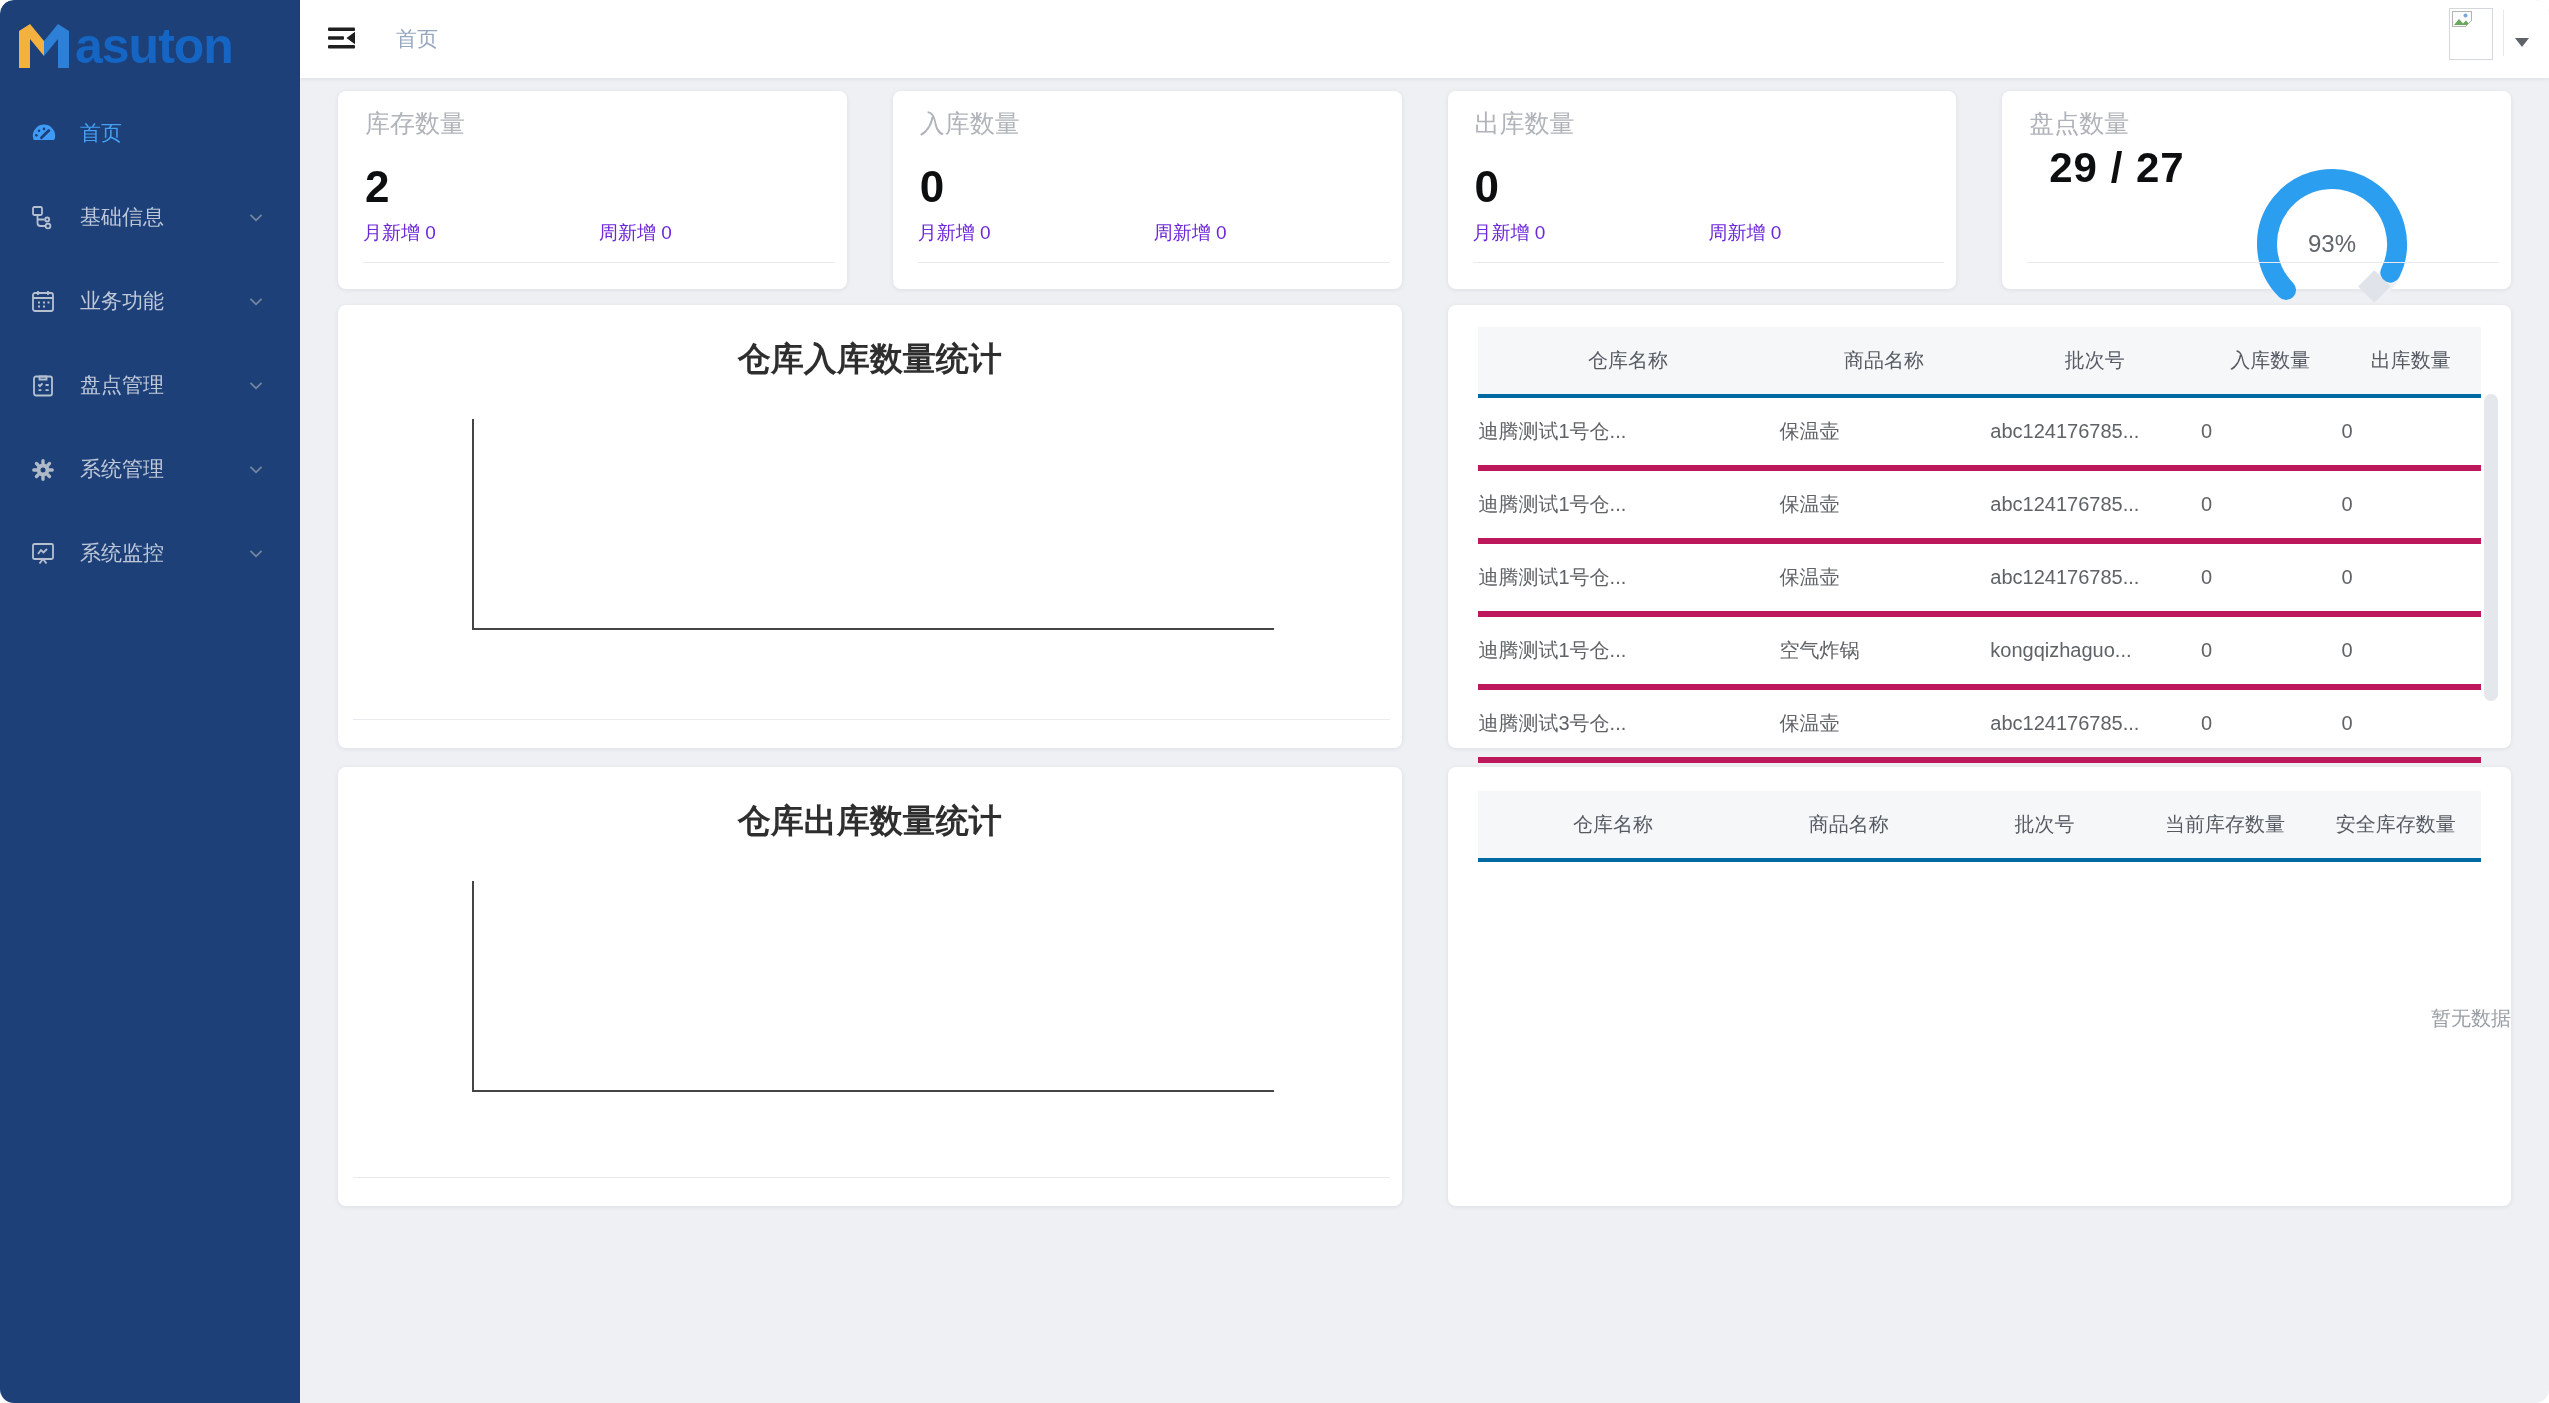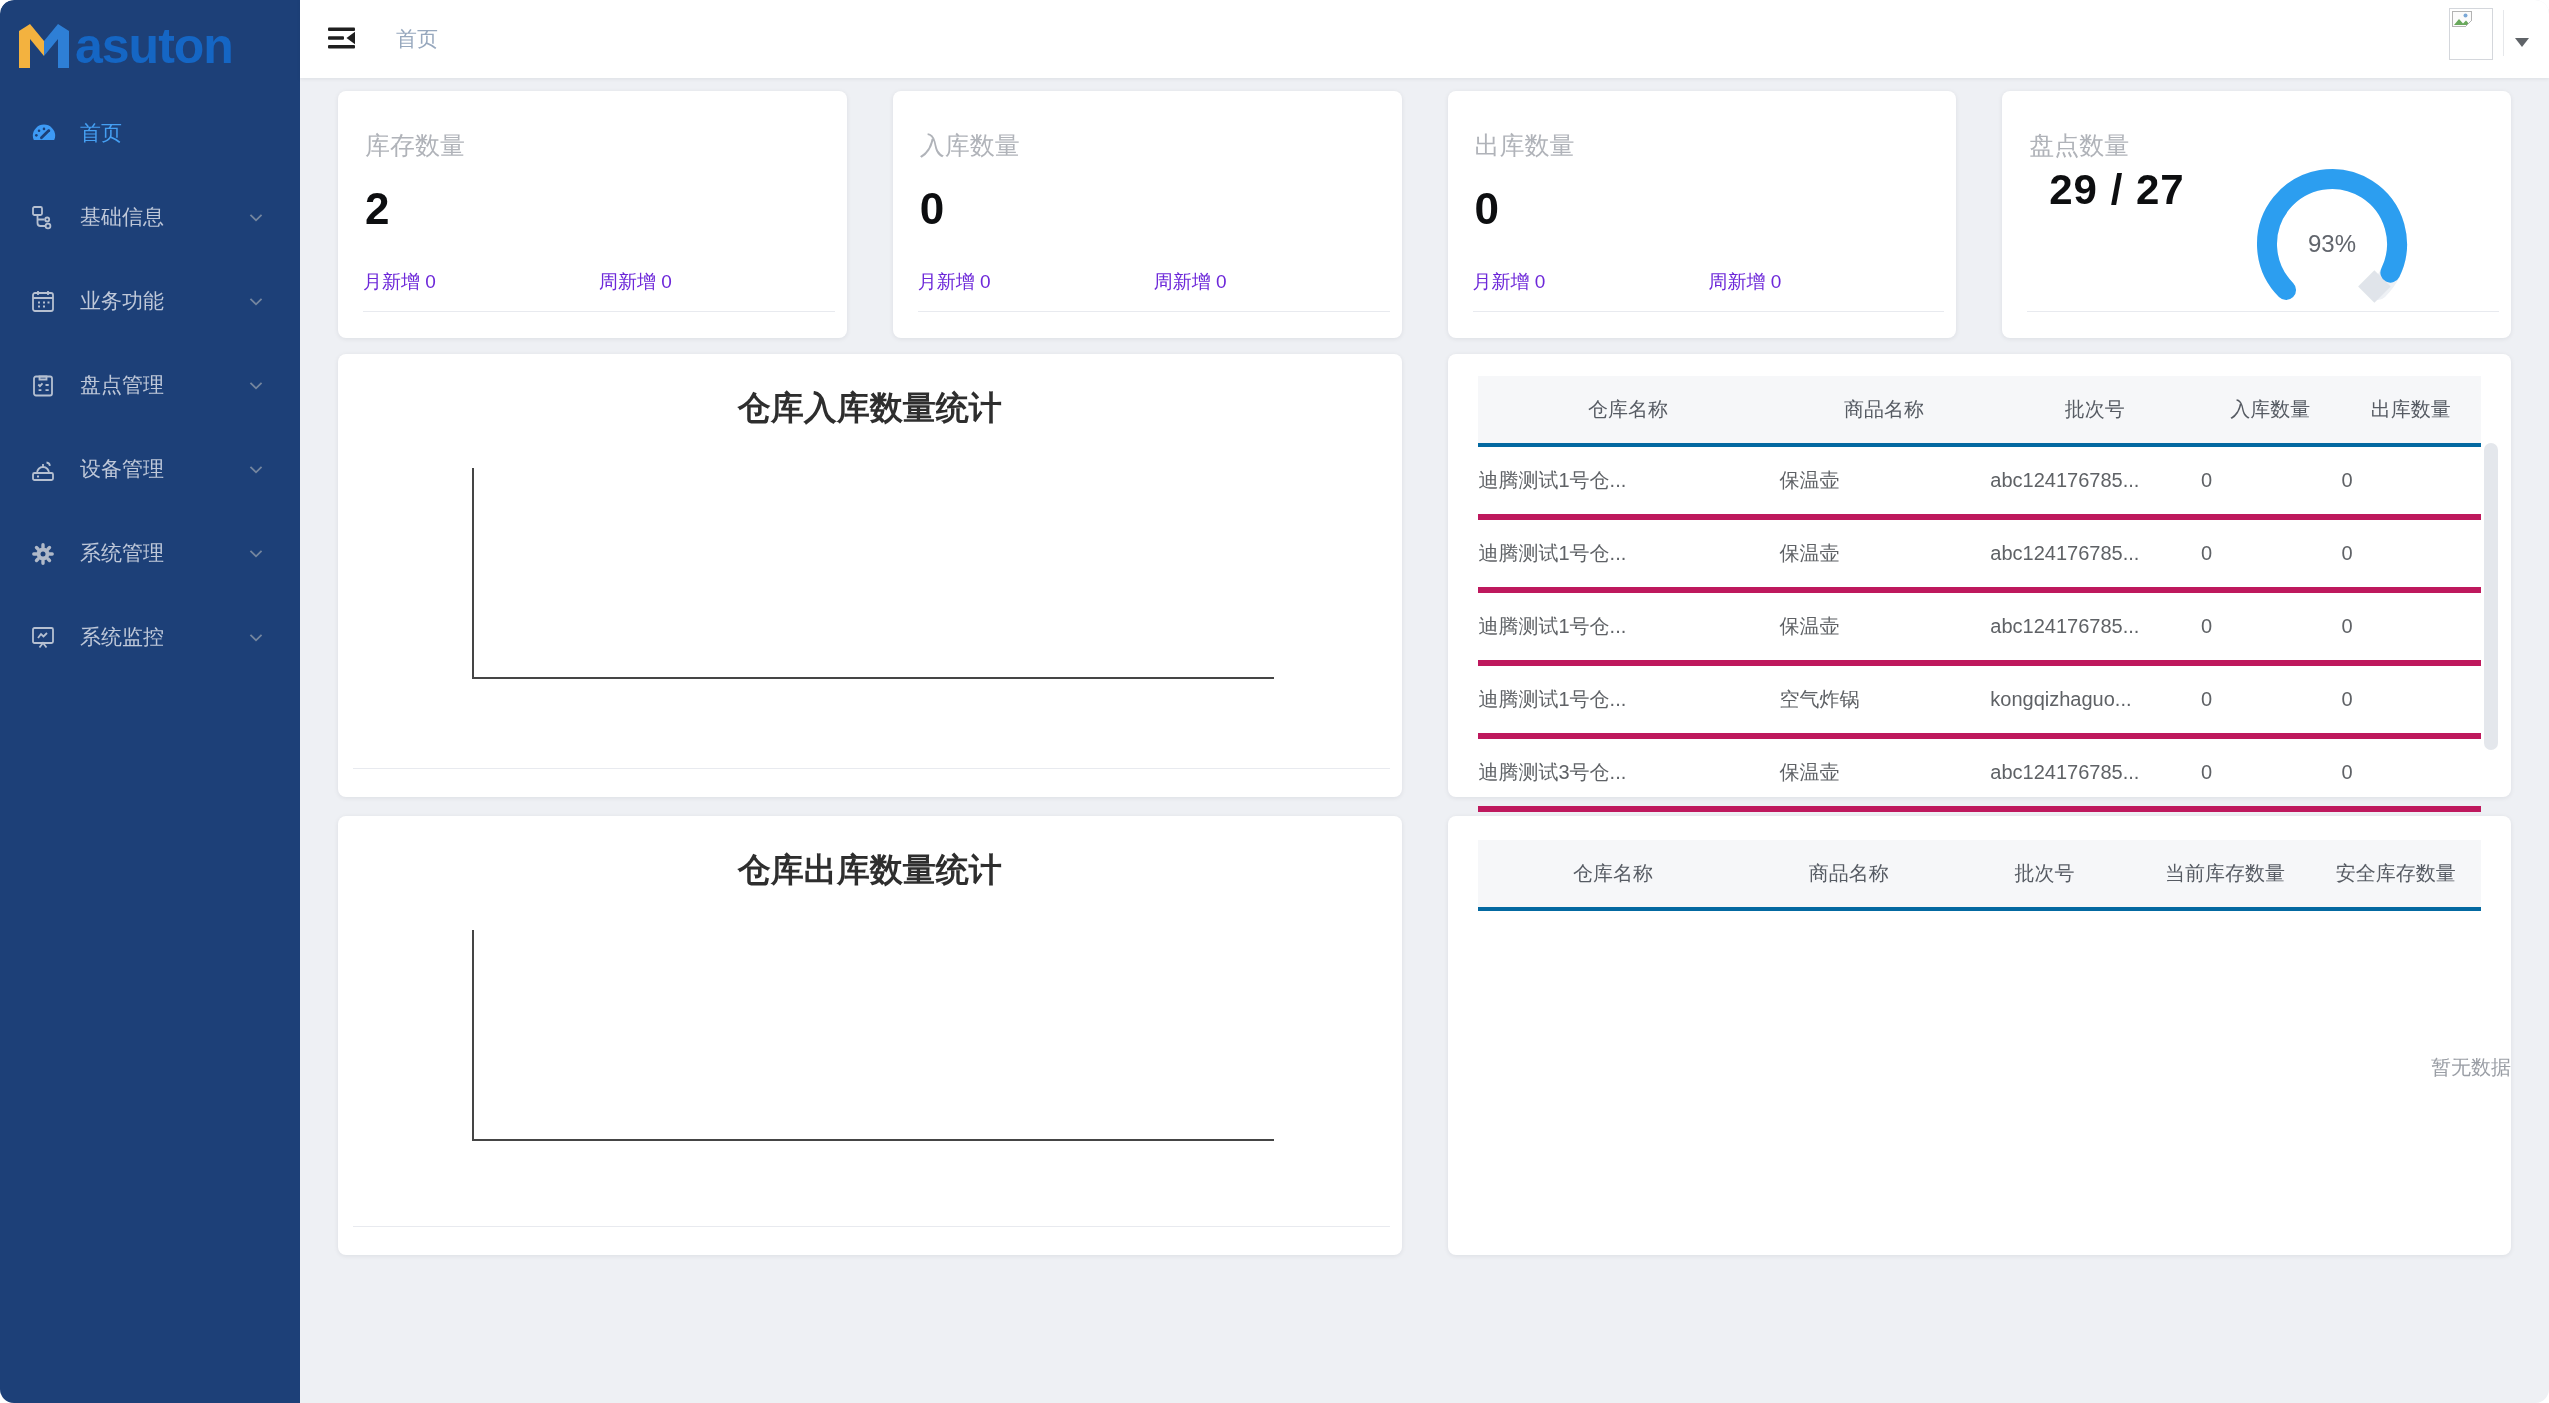--- a/index.html
+++ b/index.html
@@ -24,21 +24,21 @@
   .avatar-box{position:absolute;right:56px;top:8px;width:42px;height:50px;background:#fff;border:1px solid #d4d7dc;cursor:pointer;}
   .avatar-box svg{margin:2px;}
   .user-divider{position:absolute;right:45px;top:10px;width:1px;height:46px;background:#e6e8eb;}
   .caret-down{position:absolute;right:20px;top:38px;width:0;height:0;border-left:7px solid transparent;border-right:7px solid transparent;border-top:9px solid #5f6368;cursor:pointer;}
 
   
   .main{position:absolute;left:300px;top:78px;right:0;bottom:0;padding:13px 38px 0 38px;box-sizing:border-box;}
   .card{background:#fff;border-radius:8px;box-shadow:0 1px 5px rgba(0,21,41,.08);box-sizing:border-box;}
 
   .stats-row{display:flex;gap:46px;}
-  .stat-card{flex:1;height:247px;position:relative;padding:38px 25px 0 27px;}
+  .stat-card{flex:1;height:198px;position:relative;padding:16px 25px 0 27px;}
   .stat-title{font-size:25px;color:#b0b3b9;}
   .stat-value{font-size:44px;font-weight:700;color:#0d0e10;margin-top:22px;letter-spacing:1px;}
   .stat-card.tight .stat-value{margin-top:4px;padding-left:20px;font-size:42px;}
   .stat-footer{position:absolute;left:25px;right:12px;bottom:26px;border-bottom:1px solid #e8eaef;padding-bottom:16px;display:flex;}
   .stat-footer .cell{width:50%;font-size:19px;color:#6d28d9;}
   .gauge-wrap{position:absolute;left:235px;top:58px;width:190px;height:190px;}
 
   .grid-2{display:grid;grid-template-columns:1fr 1fr;gap:46px;}
   .row2{margin-top:16px;}
   .row3{margin-top:19px;}
@@ -129,35 +129,20 @@
             <path d="M8.3 12.5l1.6 1.6 2.6-2.8M15.5 13h3.2"></path>
             <path d="M8.6 18.2l2.8 0M15.5 18.2h3.2"></path>
           </svg>
         </span>
         <span class="menu-label">盘点管理</span>
         <svg class="chev" viewBox="0 0 18 18" fill="none" stroke="#8492a6" stroke-width="1.6">
             <path d="M4 7l5 5 5-5"></path>
           </svg>
       </div>
 
-      <div class="menu-item">
-        <span class="menu-icon">
-          <svg width="26" height="26" viewBox="0 0 26 26" fill="none" stroke="#b6c0d1" stroke-width="1.8">
-            <rect x="3" y="17" width="20" height="7" rx="1.5"></rect>
-            <path d="M7 17a6 6 0 0 1 12 0"></path>
-            <path d="M13 11V8"></path>
-            <path d="M16.5 6.5c2 .2 3.2 1.6 3.4 3.4"></path>
-            <path d="M7 20.5h2" stroke-width="2"></path>
-          </svg>
-        </span>
-        <span class="menu-label">设备管理</span>
-        <svg class="chev" viewBox="0 0 18 18" fill="none" stroke="#8492a6" stroke-width="1.6">
-            <path d="M4 7l5 5 5-5"></path>
-          </svg>
-      </div>
 
       <div class="menu-item">
         <span class="menu-icon">
           <svg width="26" height="26" viewBox="0 0 26 26">
             <circle cx="13" cy="14" r="6.5" fill="#b0b9c8"></circle>
             <g stroke="#b0b9c8" stroke-width="3.4" stroke-linecap="round">
               <path d="M13 4.8v2.4M13 20.8v2.4M3.8 14h2.4M19.8 14h2.4M6.5 7.5l1.7 1.7M17.8 18.8l1.7 1.7M19.5 7.5l-1.7 1.7M8.2 18.8l-1.7 1.7"></path>
             </g>
             <circle cx="13" cy="14" r="2.5" fill="#1d4078"></circle>
           </svg>

